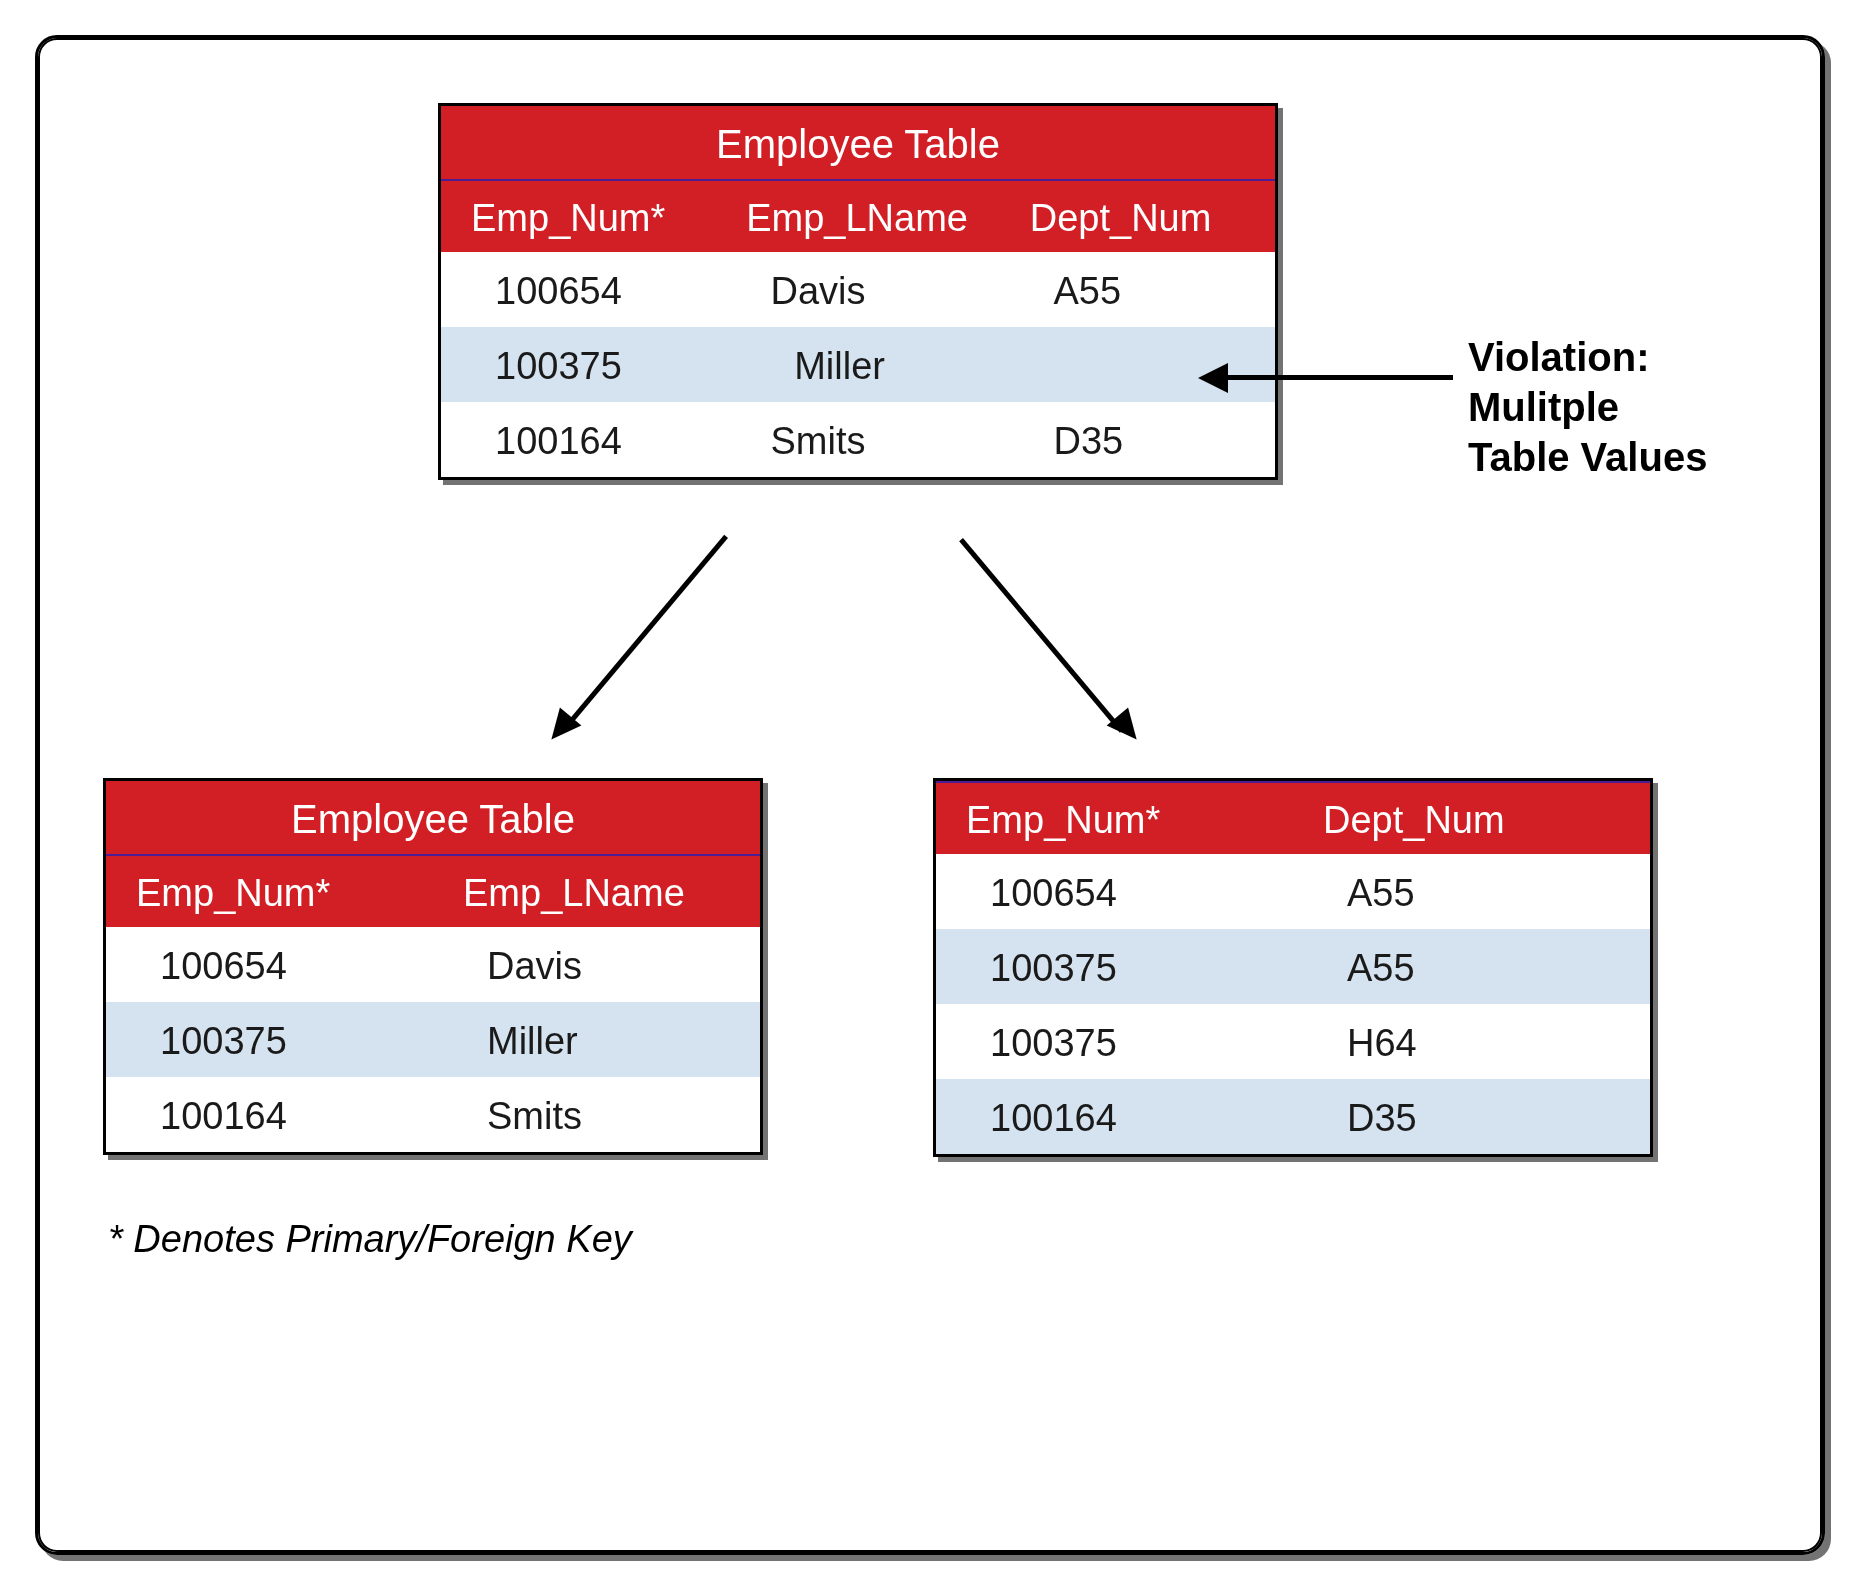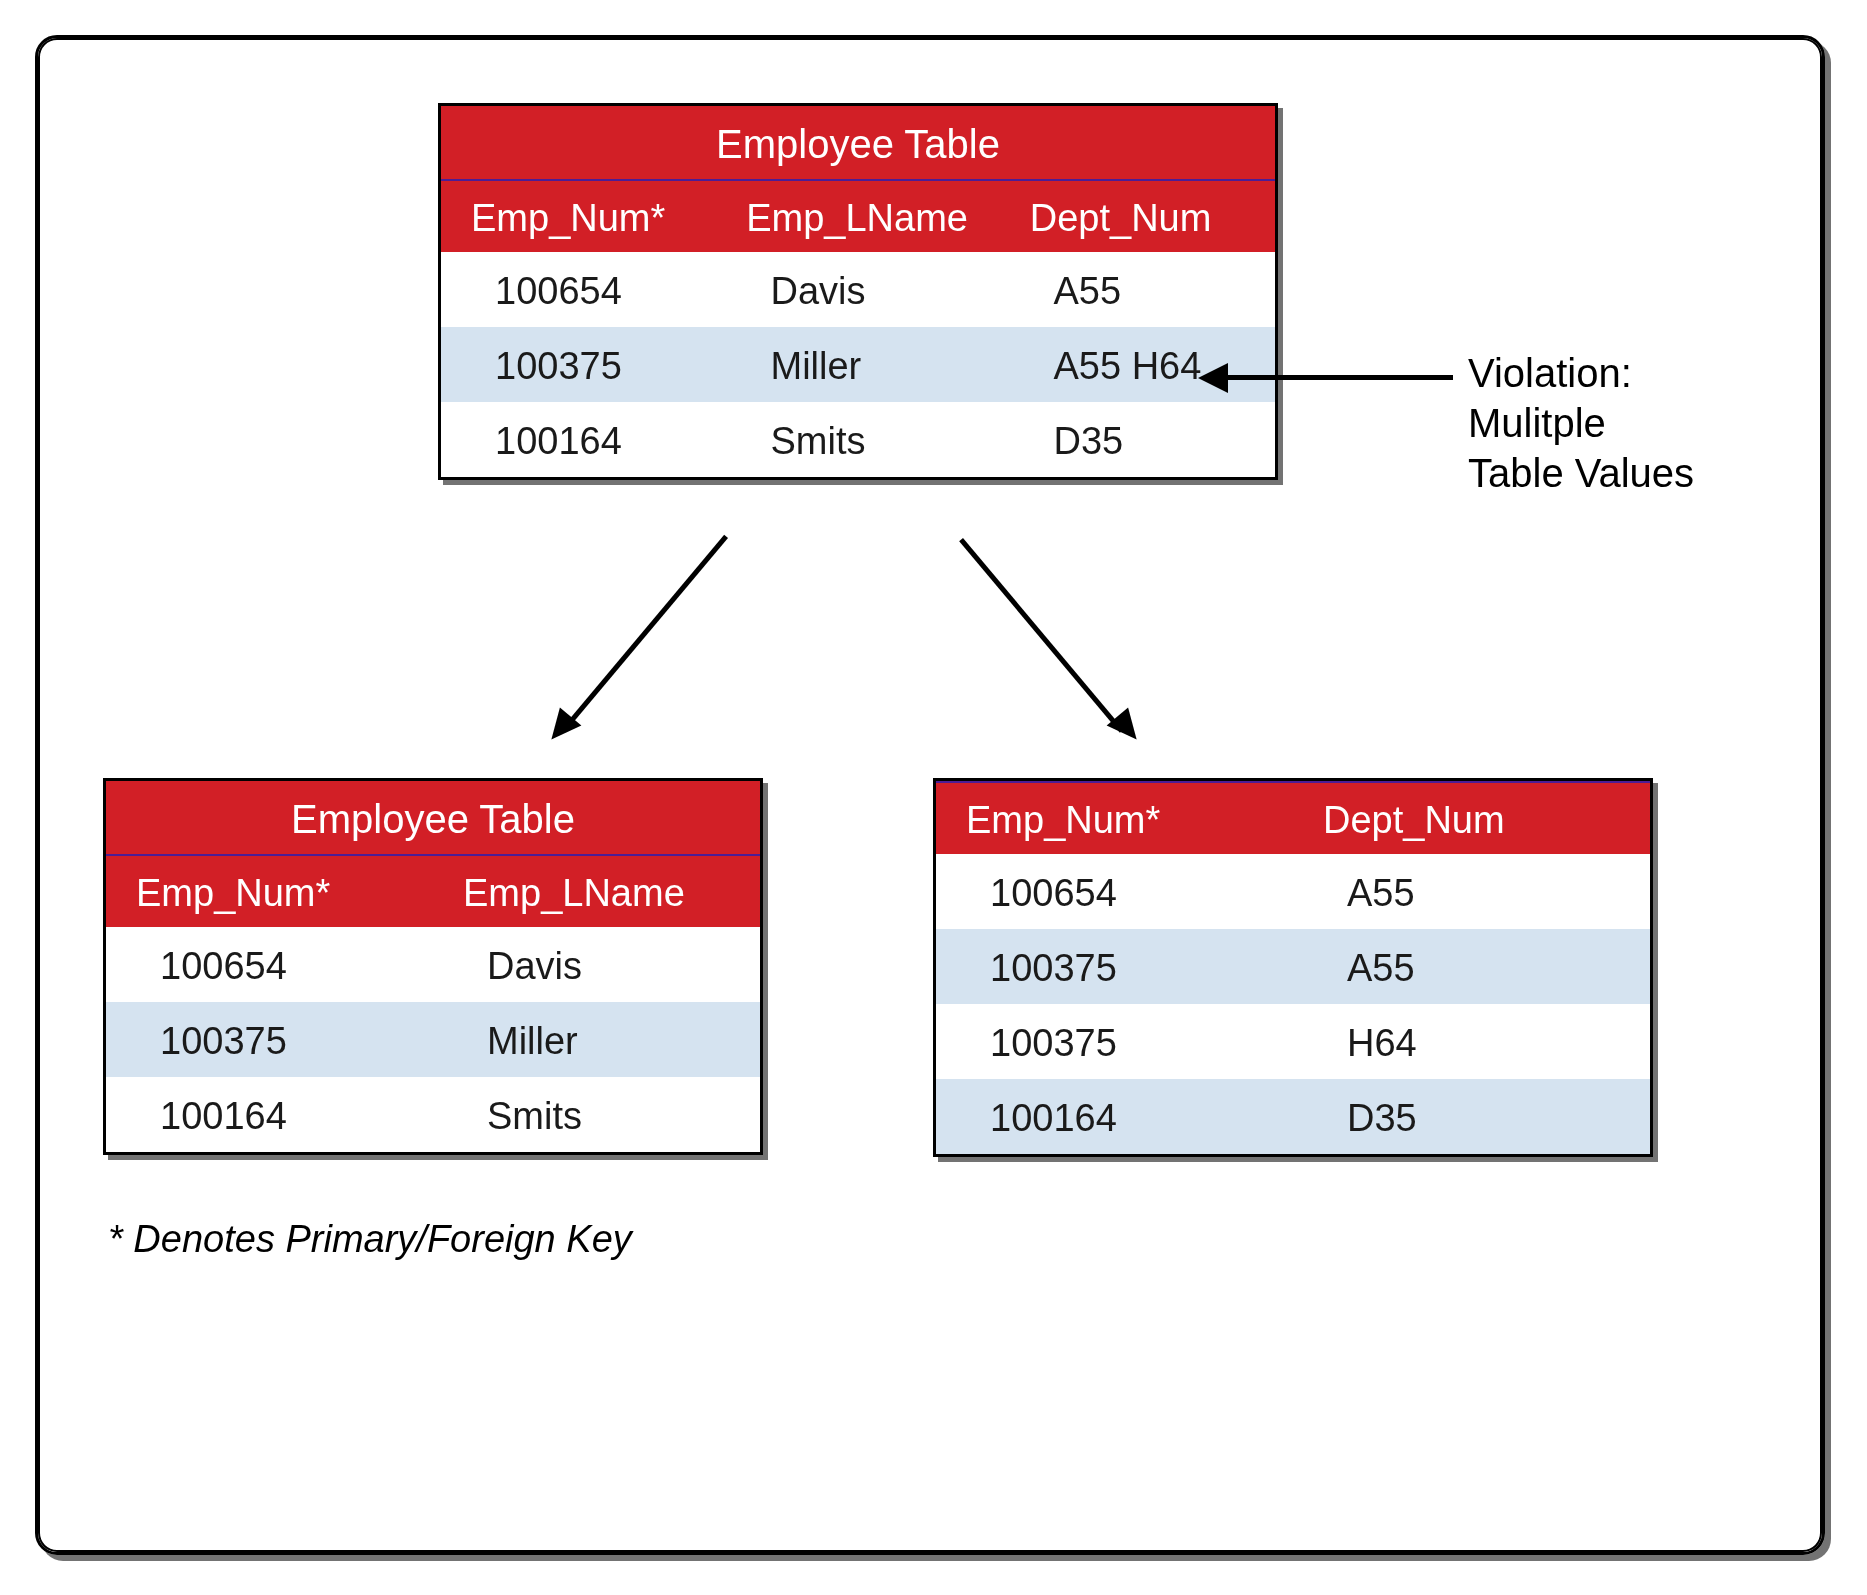--- a/index.html
+++ b/index.html
@@ -99,30 +99,29 @@
       <div class="topC3">Dept_Num</div>
     </div>
     <div class="row">
       <div class="topC1">100654</div>
       <div class="topC2">Davis</div>
       <div class="topC3">A55</div>
     </div>
     <div class="row alt">
       <div class="topC1">100375</div>
       <div class="topC2">Miller</div>
-      <div class="topC3">A55 H64</div>
     </div>
     <div class="row">
       <div class="topC1">100164</div>
       <div class="topC2">Smits</div>
       <div class="topC3">D35</div>
     </div>
   </div>
 
-  <div class="annot" style="left:1430px;top:310px;">
+  <div class="annot" style="left:1430px;top:294px;font-weight:bold;">
     <div>Violation:</div>
     <div>Mulitple</div>
     <div>Table Values</div>
   </div>
 
   <div class="arrowLine" style="left:1415px;top:340px;width:-165px;"></div>
 
   <div style="position:absolute;left:1250px;top:337px;width:165px;height:5px;background:#000;"></div>
   <div style="position:absolute;left:1160px;top:325px;width:0;height:0;border-top:15px solid transparent;border-bottom:15px solid transparent;border-right:30px solid #000;"></div>
   <div style="position:absolute;left:1188px;top:337px;width:65px;height:5px;background:#000;"></div>

